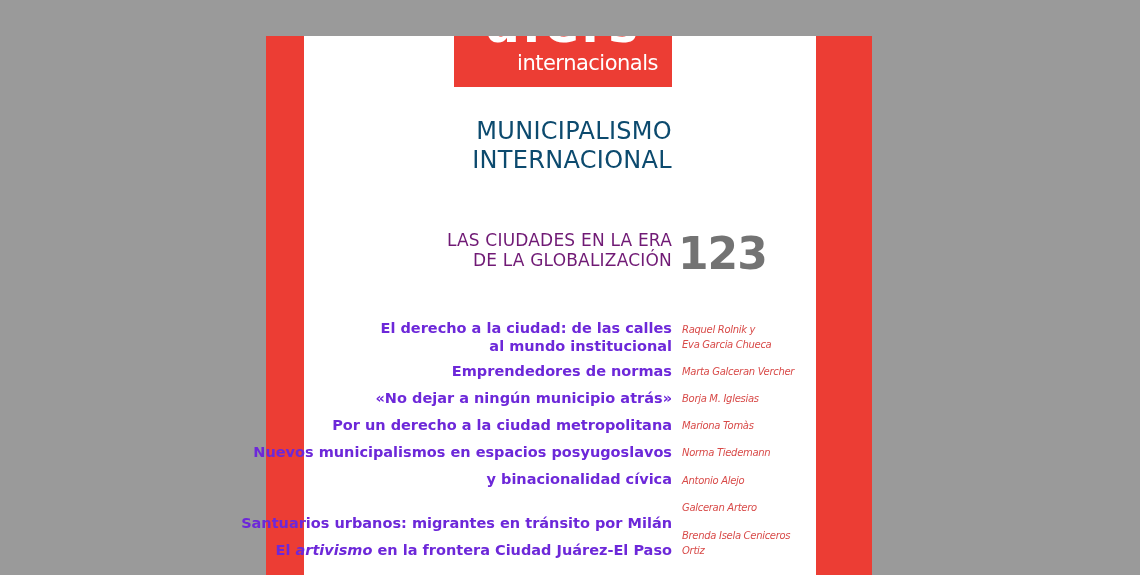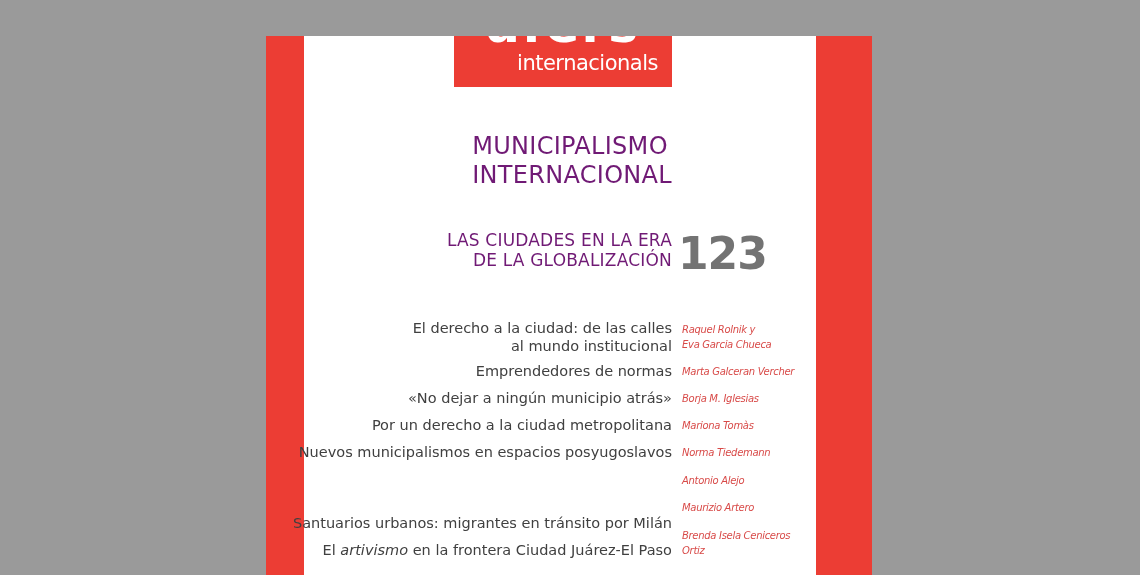--- a/index.html
+++ b/index.html
@@ -28,38 +28,38 @@
     .logo-top {
       position: absolute; left: 0; right: 0; top: -36px; text-align: center;
       color: #fff; font-weight: bold; font-size: 50px; letter-spacing: 2px;
       line-height: 50px;
     }
     .logo-sub {
       position: absolute; right: 14px; top: 14px;
       color: #fff; font-size: 21px; letter-spacing: -0.5px; line-height: 26px;
     }
     .title {
-      position: absolute; right: 200px; top: 96px; 
-      color: #701a75; font-size: 24px; line-height: 29px; letter-spacing: 0.3px;
+      position: absolute; right: 200px; top: 81px; text-align: right;
+      color: #0c4a6e; font-size: 24px; line-height: 29px; letter-spacing: 0.3px;
     }
     .title div { white-space: nowrap; }
     .subtitle {
       position: absolute; right: 200px; top: 194px; text-align: right;
       color: #701a75; font-size: 17px; line-height: 20px; letter-spacing: 0.2px;
       white-space: nowrap;
     }
     .issue {
       position: absolute; left: 412px; top: 193px;
       color: #737373; font-size: 44px; font-weight: bold; line-height: 50px;
       letter-spacing: -1px;
     }
     .toc { position: absolute; left: 0; top: 0; width: 606px; }
     .toc-title {
       position: absolute; right: 200px; text-align: right;
-      color: #404040; font-size: 14.5px; line-height: 18px; white-space: nowrap;
+      color: #6d28d9; font-size: 14.5px; line-height: 18px; white-space: nowrap; font-weight: bold;
     }
     .toc-title em { font-style: italic; }
     .toc-author {
       position: absolute; left: 416px;
       color: #d84a48; font-size: 10px; font-style: italic; line-height: 15px;
       white-space: nowrap; letter-spacing: -0.3px;
     }
     .more {
       position: absolute; left: 328px; top: 567px;
       color: #555; font-size: 12px; white-space: nowrap;
@@ -122,30 +122,31 @@
     </div>
 
     <div class="toc-title" style="top:407px;">
       <div>Nuevos municipalismos en espacios posyugoslavos</div>
     </div>
     <div class="toc-author" style="top:409px;">
       <div>Norma Tiedemann</div>
     </div>
 
     <div class="toc-title" style="top:434px;">
+      <div>y binacionalidad cívica</div>
     </div>
     <div class="toc-author" style="top:437px;">
       <div>Antonio Alejo</div>
     </div>
 
     <div class="toc-title" style="top:478px;">
       <div>Santuarios urbanos: migrantes en tránsito por Milán</div>
     </div>
     <div class="toc-author" style="top:464px;">
-      <div>Maurizio Artero</div>
+      <div>Galceran Artero</div>
     </div>
 
     <div class="toc-title" style="top:505px;">
       <span>El </span><em>artivismo</em><span> en la frontera Ciudad Juárez-El Paso</span>
     </div>
     <div class="toc-author" style="top:492px;">
       <div>Brenda Isela Ceniceros</div>
       <div>Ortiz</div>
     </div>
   </div>

